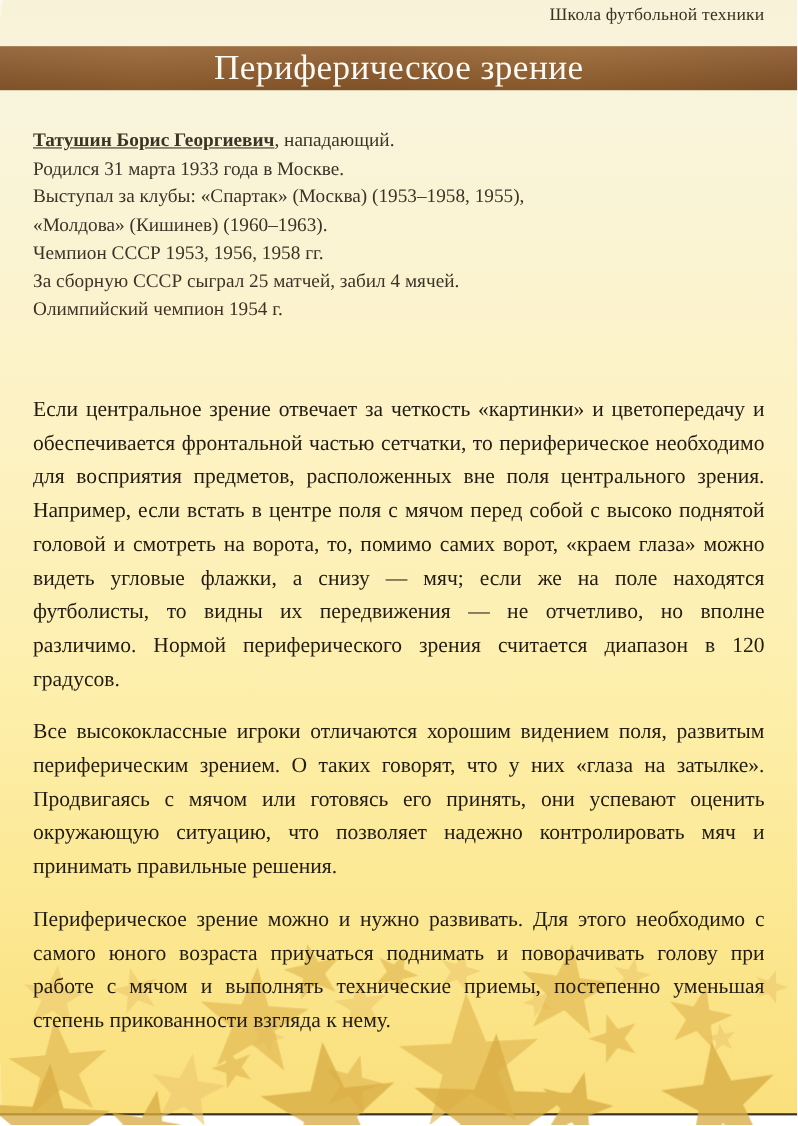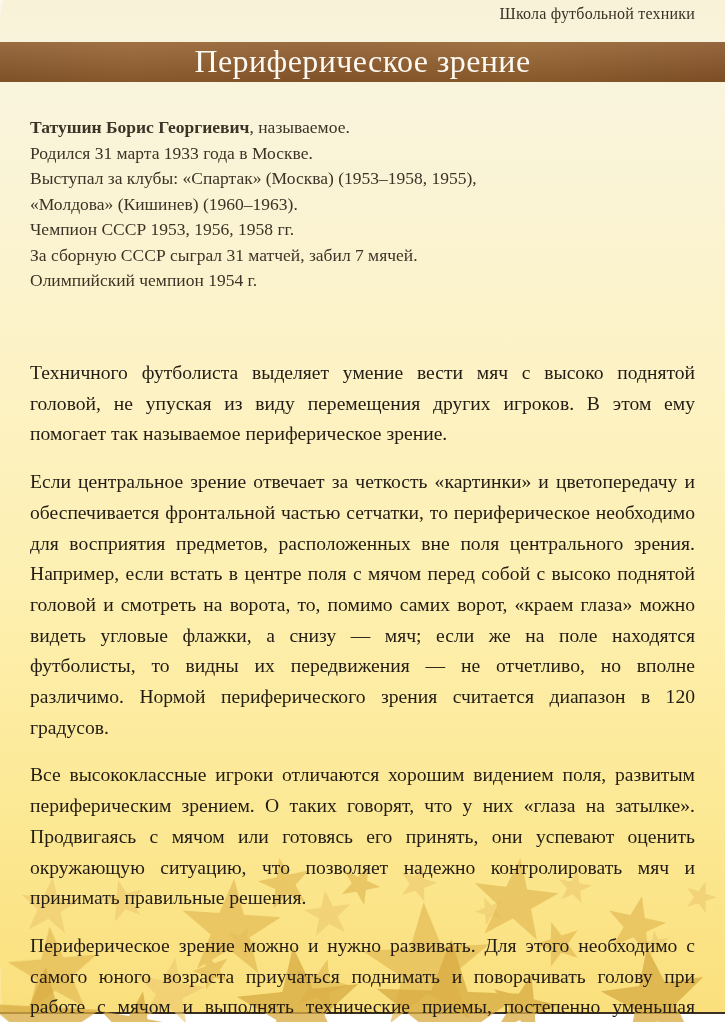--- a/index.html
+++ b/index.html
@@ -105,21 +105,21 @@
   .bio {
     position: absolute;
     left: 30px;
     top: 115px;
     width: 640px;
     color: #3d3226;
     font-size: 17.5px;
     line-height: 25.5px;
   }
   .bio-line { white-space: nowrap; }
-  .bio-name { font-weight: 700; }
+  .bio-name { font-weight: 700; text-decoration: underline; }
 
   
   .body-text {
     position: absolute;
     left: 30px;
     top: 358px;
     width: 665px;
     color: #221c14;
     font-size: 19.6px;
     line-height: 30.7px;
@@ -186,29 +186,28 @@
     </svg>
   </div>
 
   <div class="running-head">Школа футбольной техники</div>
 
   <div class="banner">
     <div class="banner-title">Периферическое зрение</div>
   </div>
 
   <div class="bio">
-    <div class="bio-line"><span class="bio-name">Татушин Борис Георгиевич</span><span>, называемое.</span></div>
+    <div class="bio-line"><span class="bio-name">Татушин Борис Георгиевич</span><span>, нападающий.</span></div>
     <div class="bio-line">Родился 31 марта 1933 года в Москве.</div>
     <div class="bio-line">Выступал за клубы: «Спартак» (Москва) (1953–1958, 1955),</div>
     <div class="bio-line">«Молдова» (Кишинев) (1960–1963).</div>
     <div class="bio-line">Чемпион СССР 1953, 1956, 1958 гг.</div>
-    <div class="bio-line">За сборную СССР сыграл 31 матчей, забил 7 мячей.</div>
+    <div class="bio-line">За сборную СССР сыграл 25 матчей, забил 4 мячей.</div>
     <div class="bio-line">Олимпийский чемпион 1954 г.</div>
   </div>
 
   <div class="body-text">
-    <p>Техничного футболиста выделяет умение вести мяч с высоко поднятой головой, не упуская из виду перемещения других игроков. В этом ему помогает так называемое периферическое зрение.</p>
     <p>Если центральное зрение отвечает за четкость «картинки» и цветопередачу и обеспечивается фронтальной частью сетчатки, то периферическое необходимо для восприятия предметов, расположенных вне поля центрального зрения. Например, если встать в центре поля с мячом перед собой с высоко поднятой головой и смотреть на ворота, то, помимо самих ворот, «краем глаза» можно видеть угловые флажки, а снизу — мяч; если же на поле находятся футболисты, то видны их передвижения — не отчетливо, но вполне различимо. Нормой периферического зрения считается диапазон в 120 градусов.</p>
     <p>Все высококлассные игроки отличаются хорошим видением поля, развитым периферическим зрением. О таких говорят, что у них «глаза на затылке». Продвигаясь с мячом или готовясь его принять, они успевают оценить окружающую ситуацию, что позволяет надежно контролировать мяч и принимать правильные решения.</p>
     <p>Периферическое зрение можно и нужно развивать. Для этого необходимо с самого юного возраста приучаться поднимать и поворачивать голову при работе с  мячом и выполнять технические приемы, постепенно уменьшая степень прикованности взгляда к нему.</p>
   </div>
 
 </div>
 
 </body></html>

